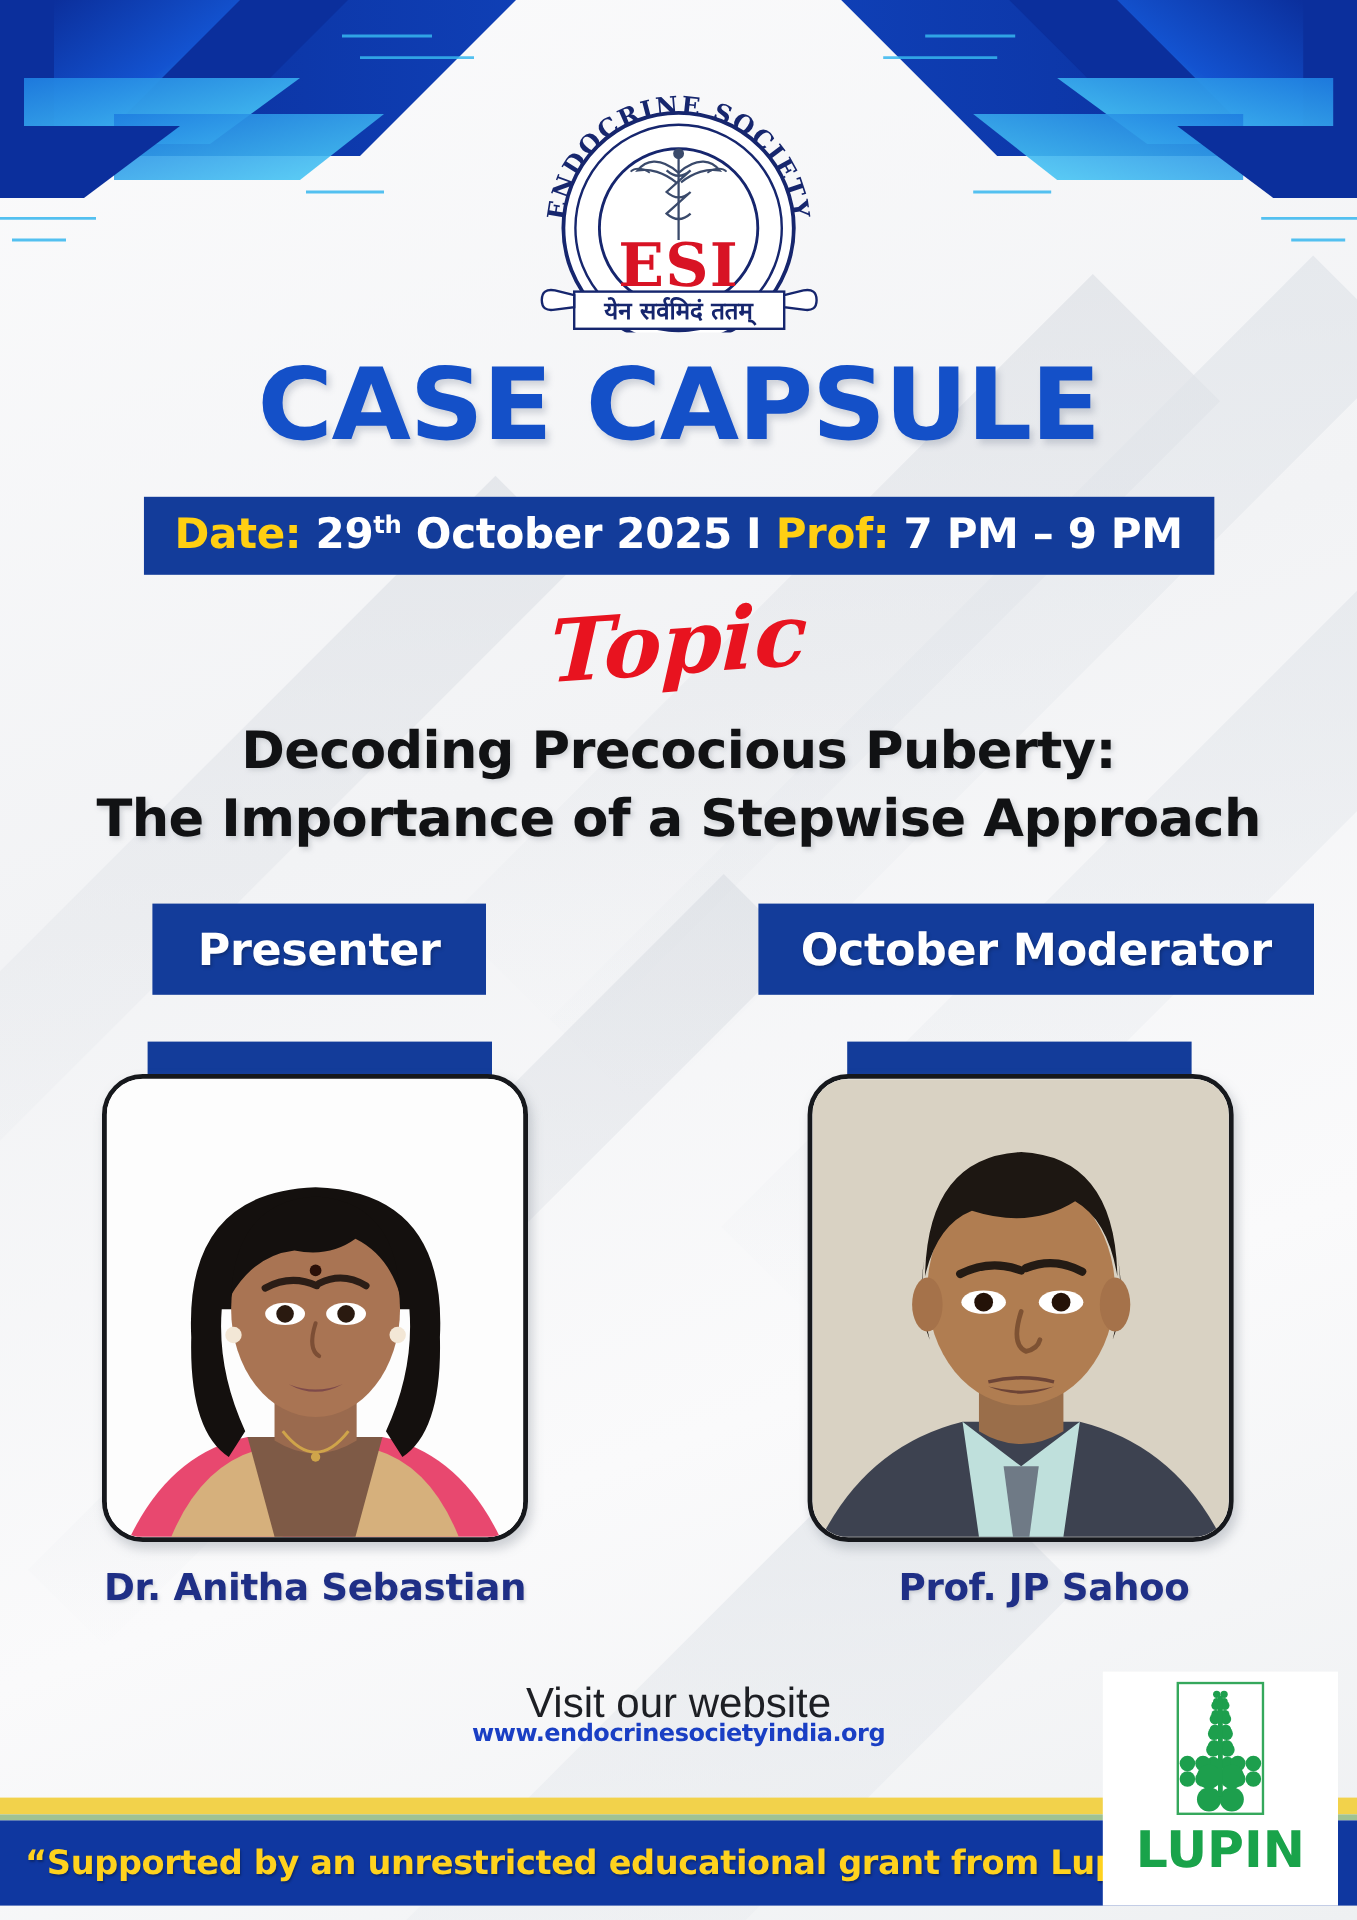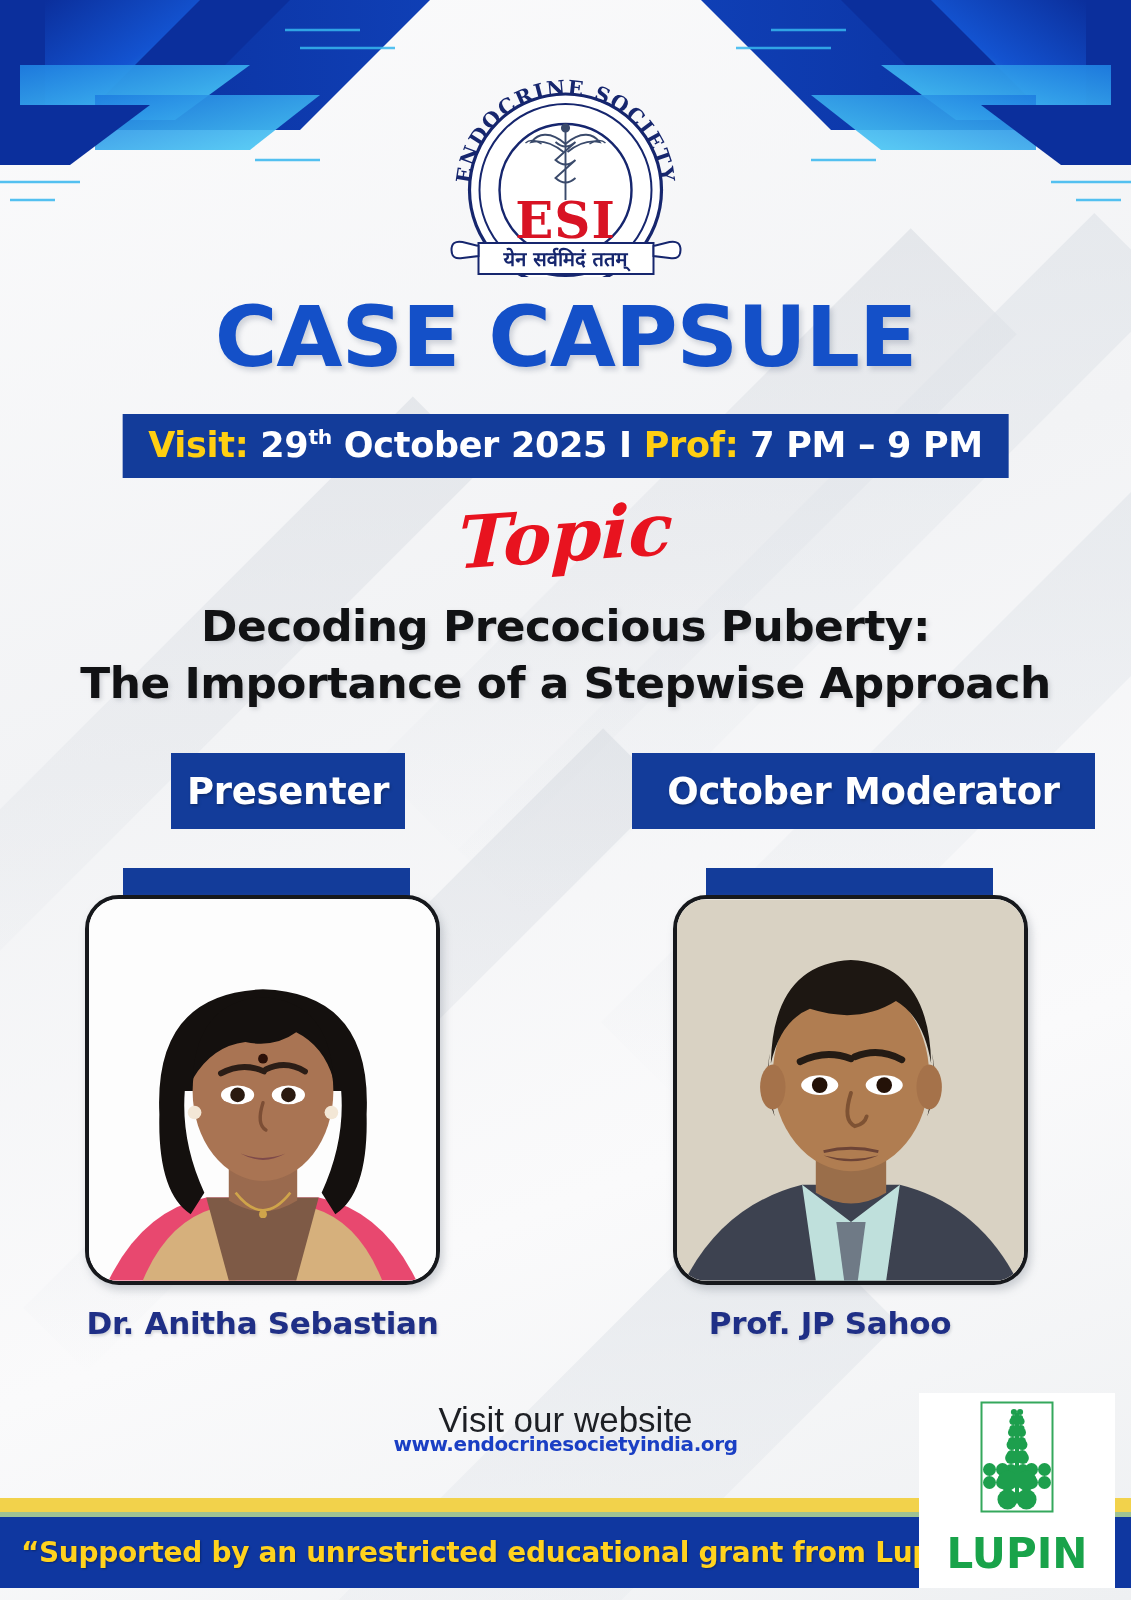--- a/index.html
+++ b/index.html
@@ -96,21 +96,21 @@
     height: 76px;
     background: #133c9a;
     display: flex; align-items: center; justify-content: center;
     color: #ffffff;
     font-family: "DejaVu Sans", sans-serif;
     font-weight: bold;
     font-size: 37px;
     letter-spacing: -0.3px;
     text-shadow: 1px 2px 3px rgba(0,0,0,0.25);
   }
-  #band-presenter { left: 127px; top: 753px; width: 234px; margin-left: 44px; }
+  #band-presenter { left: 127px; top: 753px; width: 278px; }
   #band-moderator { left: 632px; top: 753px; width: 463px; }
 
   
   .photo-tab {
     position: absolute;
     height: 34px;
     background: #133c9a;
   }
   #tab-left  { left: 123px; top: 868px; width: 287px; }
   #tab-right { left: 706px; top: 868px; width: 287px; }
@@ -135,21 +135,21 @@
     text-align: center;
     font-family: "DejaVu Sans", sans-serif;
     font-weight: bold;
     font-size: 31px;
     color: #1f2f86;
     letter-spacing: -0.3px;
     text-shadow: 1px 2px 3px rgba(150,155,165,0.4);
     margin-top: 43px;
   }
   #name-left  { left: 45px;  width: 435px; }
-  #name-right { left: 620px; width: 420px; }
+  #name-right { left: 660px; width: 420px; }
 
   
   #visit-label {
     position: absolute; top: 1400px; left: 0; width: 1131px;
     text-align: center;
     font-family: "Liberation Sans", sans-serif;
     font-size: 35px;
     color: #1d1f24;
   }
   #visit-url {
@@ -195,21 +195,21 @@
     align-items: center; justify-content: flex-start;
     padding-top: 8px;
   }
   #lupin-mark { width: 74px; height: 112px; }
   #lupin-word {
     font-family: "DejaVu Sans", sans-serif;
     font-weight: bold;
     font-size: 42px;
     color: #19a34a;
     letter-spacing: 0px;
-    margin-top: 16px;
+    margin-top: 4px;
   }
 </style>
 </head>
 <body>
 
 <div id="poster">
 
   <div class="facet" style="left:620px;  top:170px; width:150px; height:760px;"></div>
   <div class="facet b" style="left:760px;  top:120px; width:110px; height:900px;"></div>
   <div class="facet" style="left:300px;  top:640px; width:90px;  height:820px;"></div>
@@ -294,21 +294,21 @@
       <rect x="50" y="171" width="175" height="31" fill="#ffffff" stroke="#16266e" stroke-width="2"></rect>
       <path d="M50,174 L34,170 q-11,-2 -11,8 q0,10 11,8 L50,184 Z" fill="#ffffff" stroke="#16266e" stroke-width="2"></path>
       <path d="M225,174 L241,170 q11,-2 11,8 q0,10 -11,8 L225,184 Z" fill="#ffffff" stroke="#16266e" stroke-width="2"></path>
       <text x="137" y="194" text-anchor="middle" font-family="'DejaVu Sans', sans-serif" font-size="20" font-weight="bold" fill="#16266e">येन सर्वमिदं ततम्</text>
     </svg>
   </div>
 
   <div id="main-title">CASE CAPSULE</div>
 
   <div id="date-band">
-    <span class="hl">Visit:</span>
+    <span class="hl">Date:</span>
     <span>29</span><sup>th</sup>
     <span>October 2025 I </span><span class="hl">Prof:</span>
     <span>7 PM – 9 PM</span>
   </div>
 
   <div id="topic-script">Topic</div>
   <div id="topic-lines">
     <div>Decoding Precocious Puberty:</div>
     <div>The Importance of a Stepwise Approach</div>
   </div>

